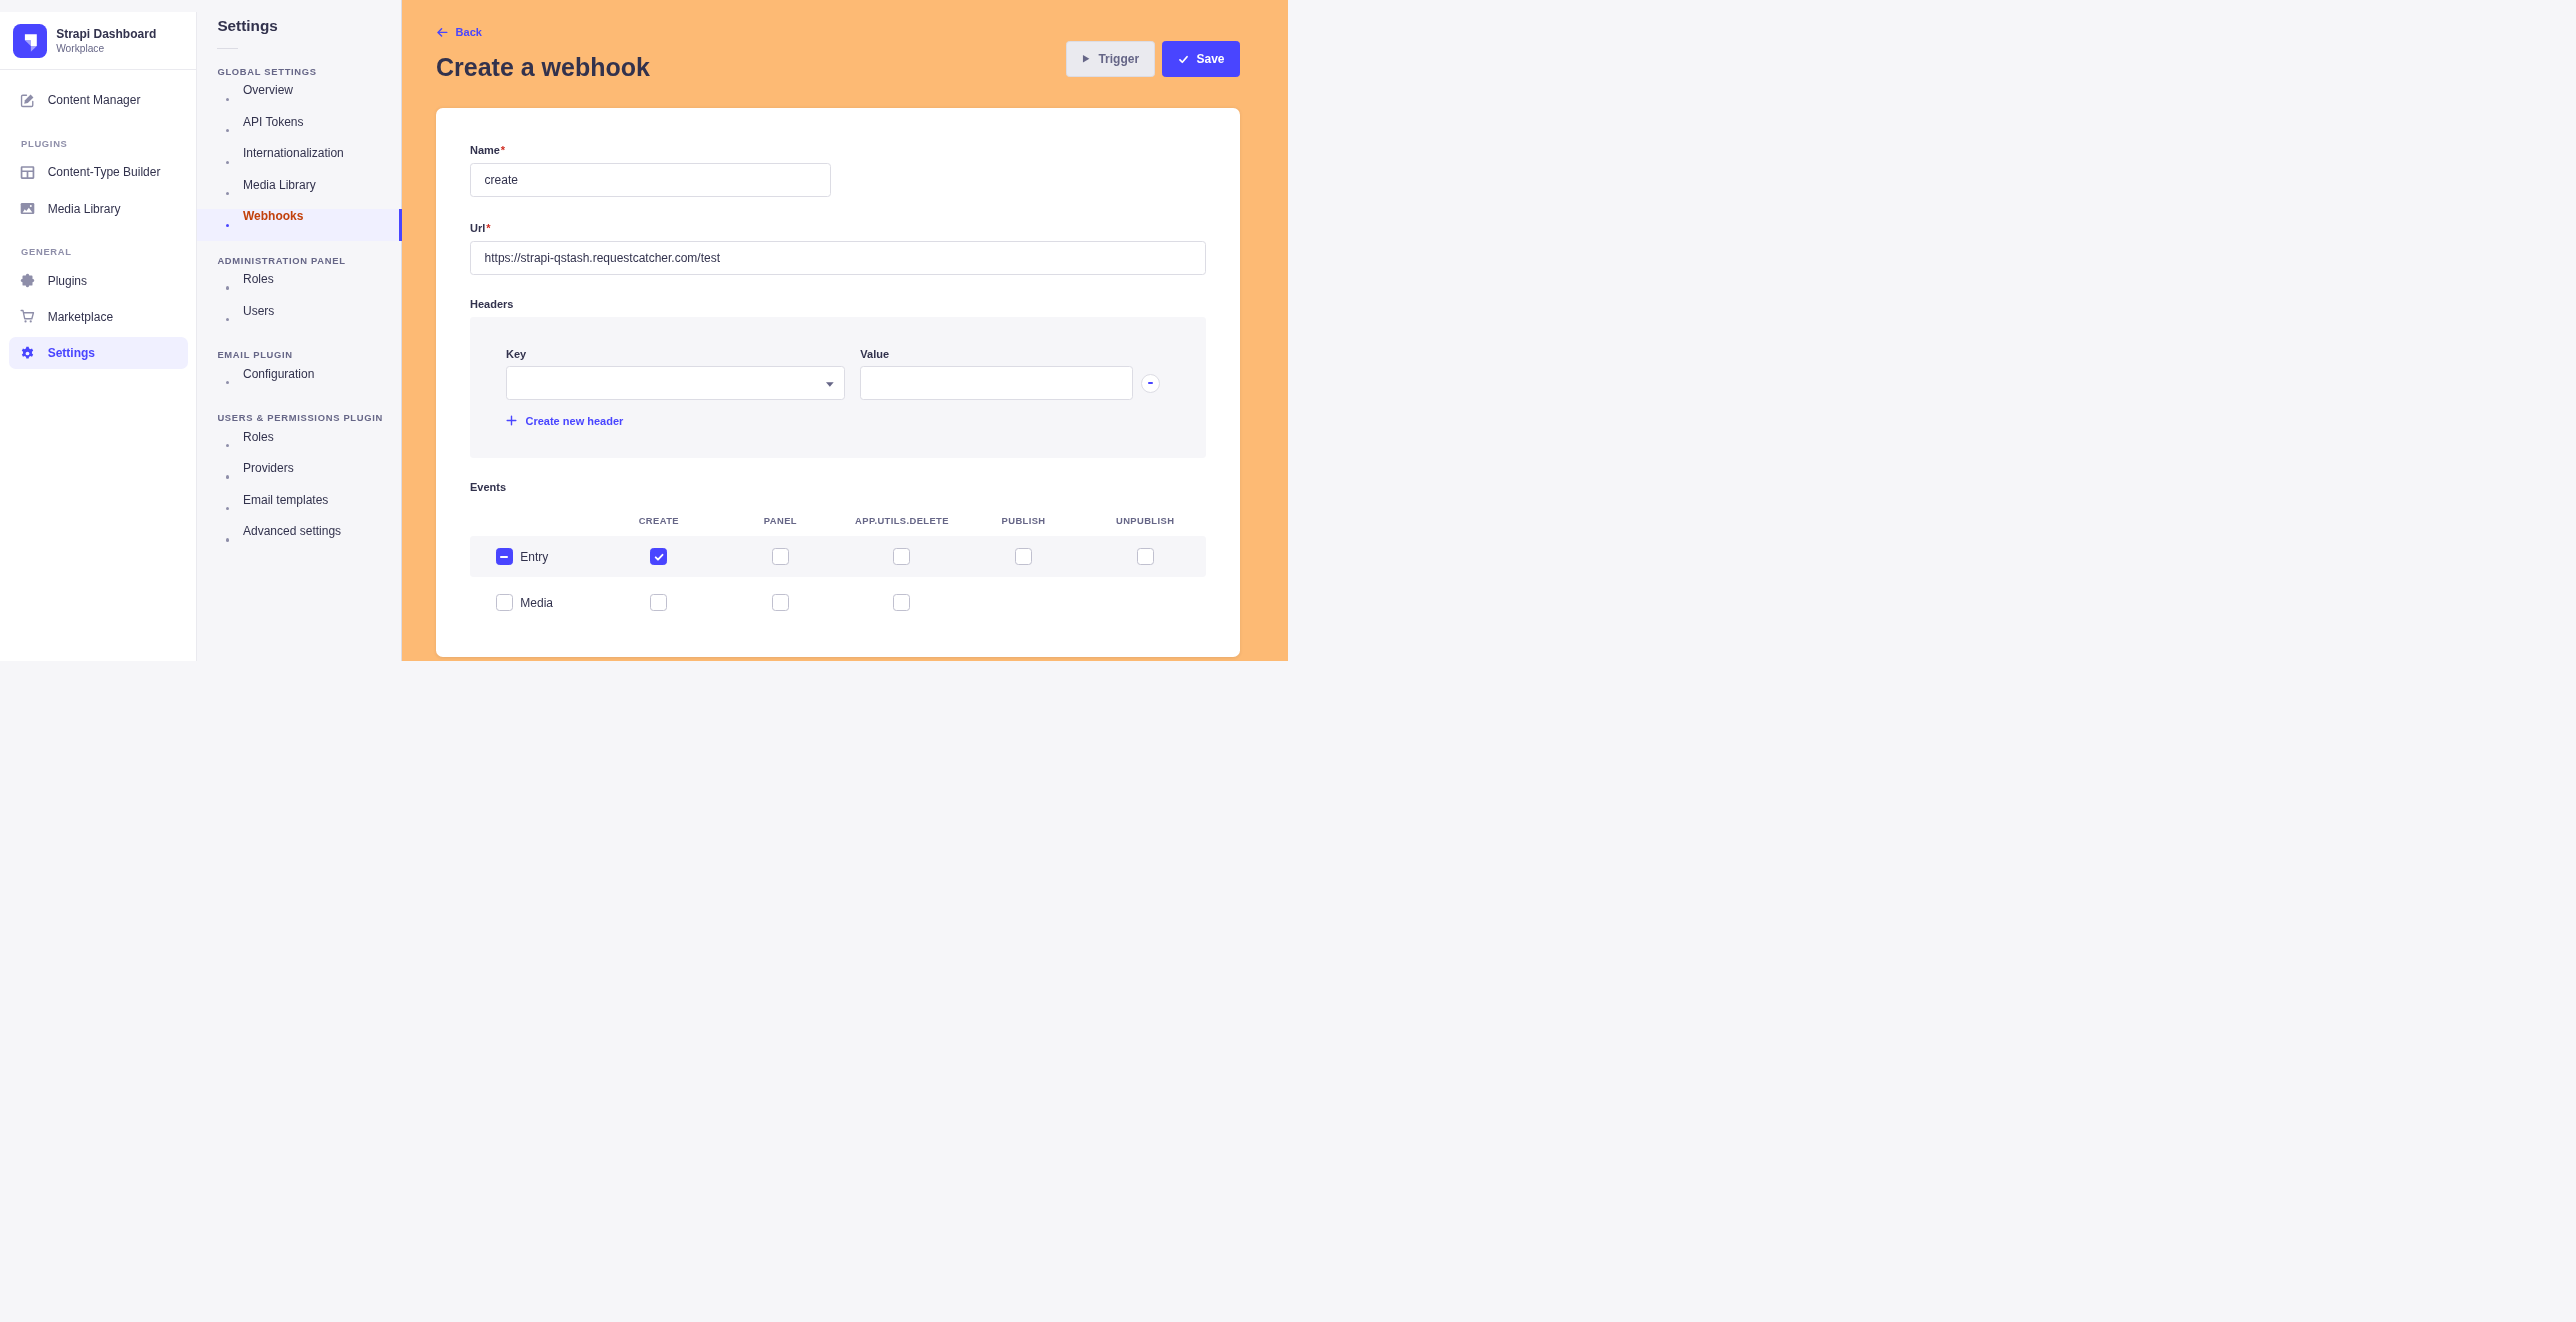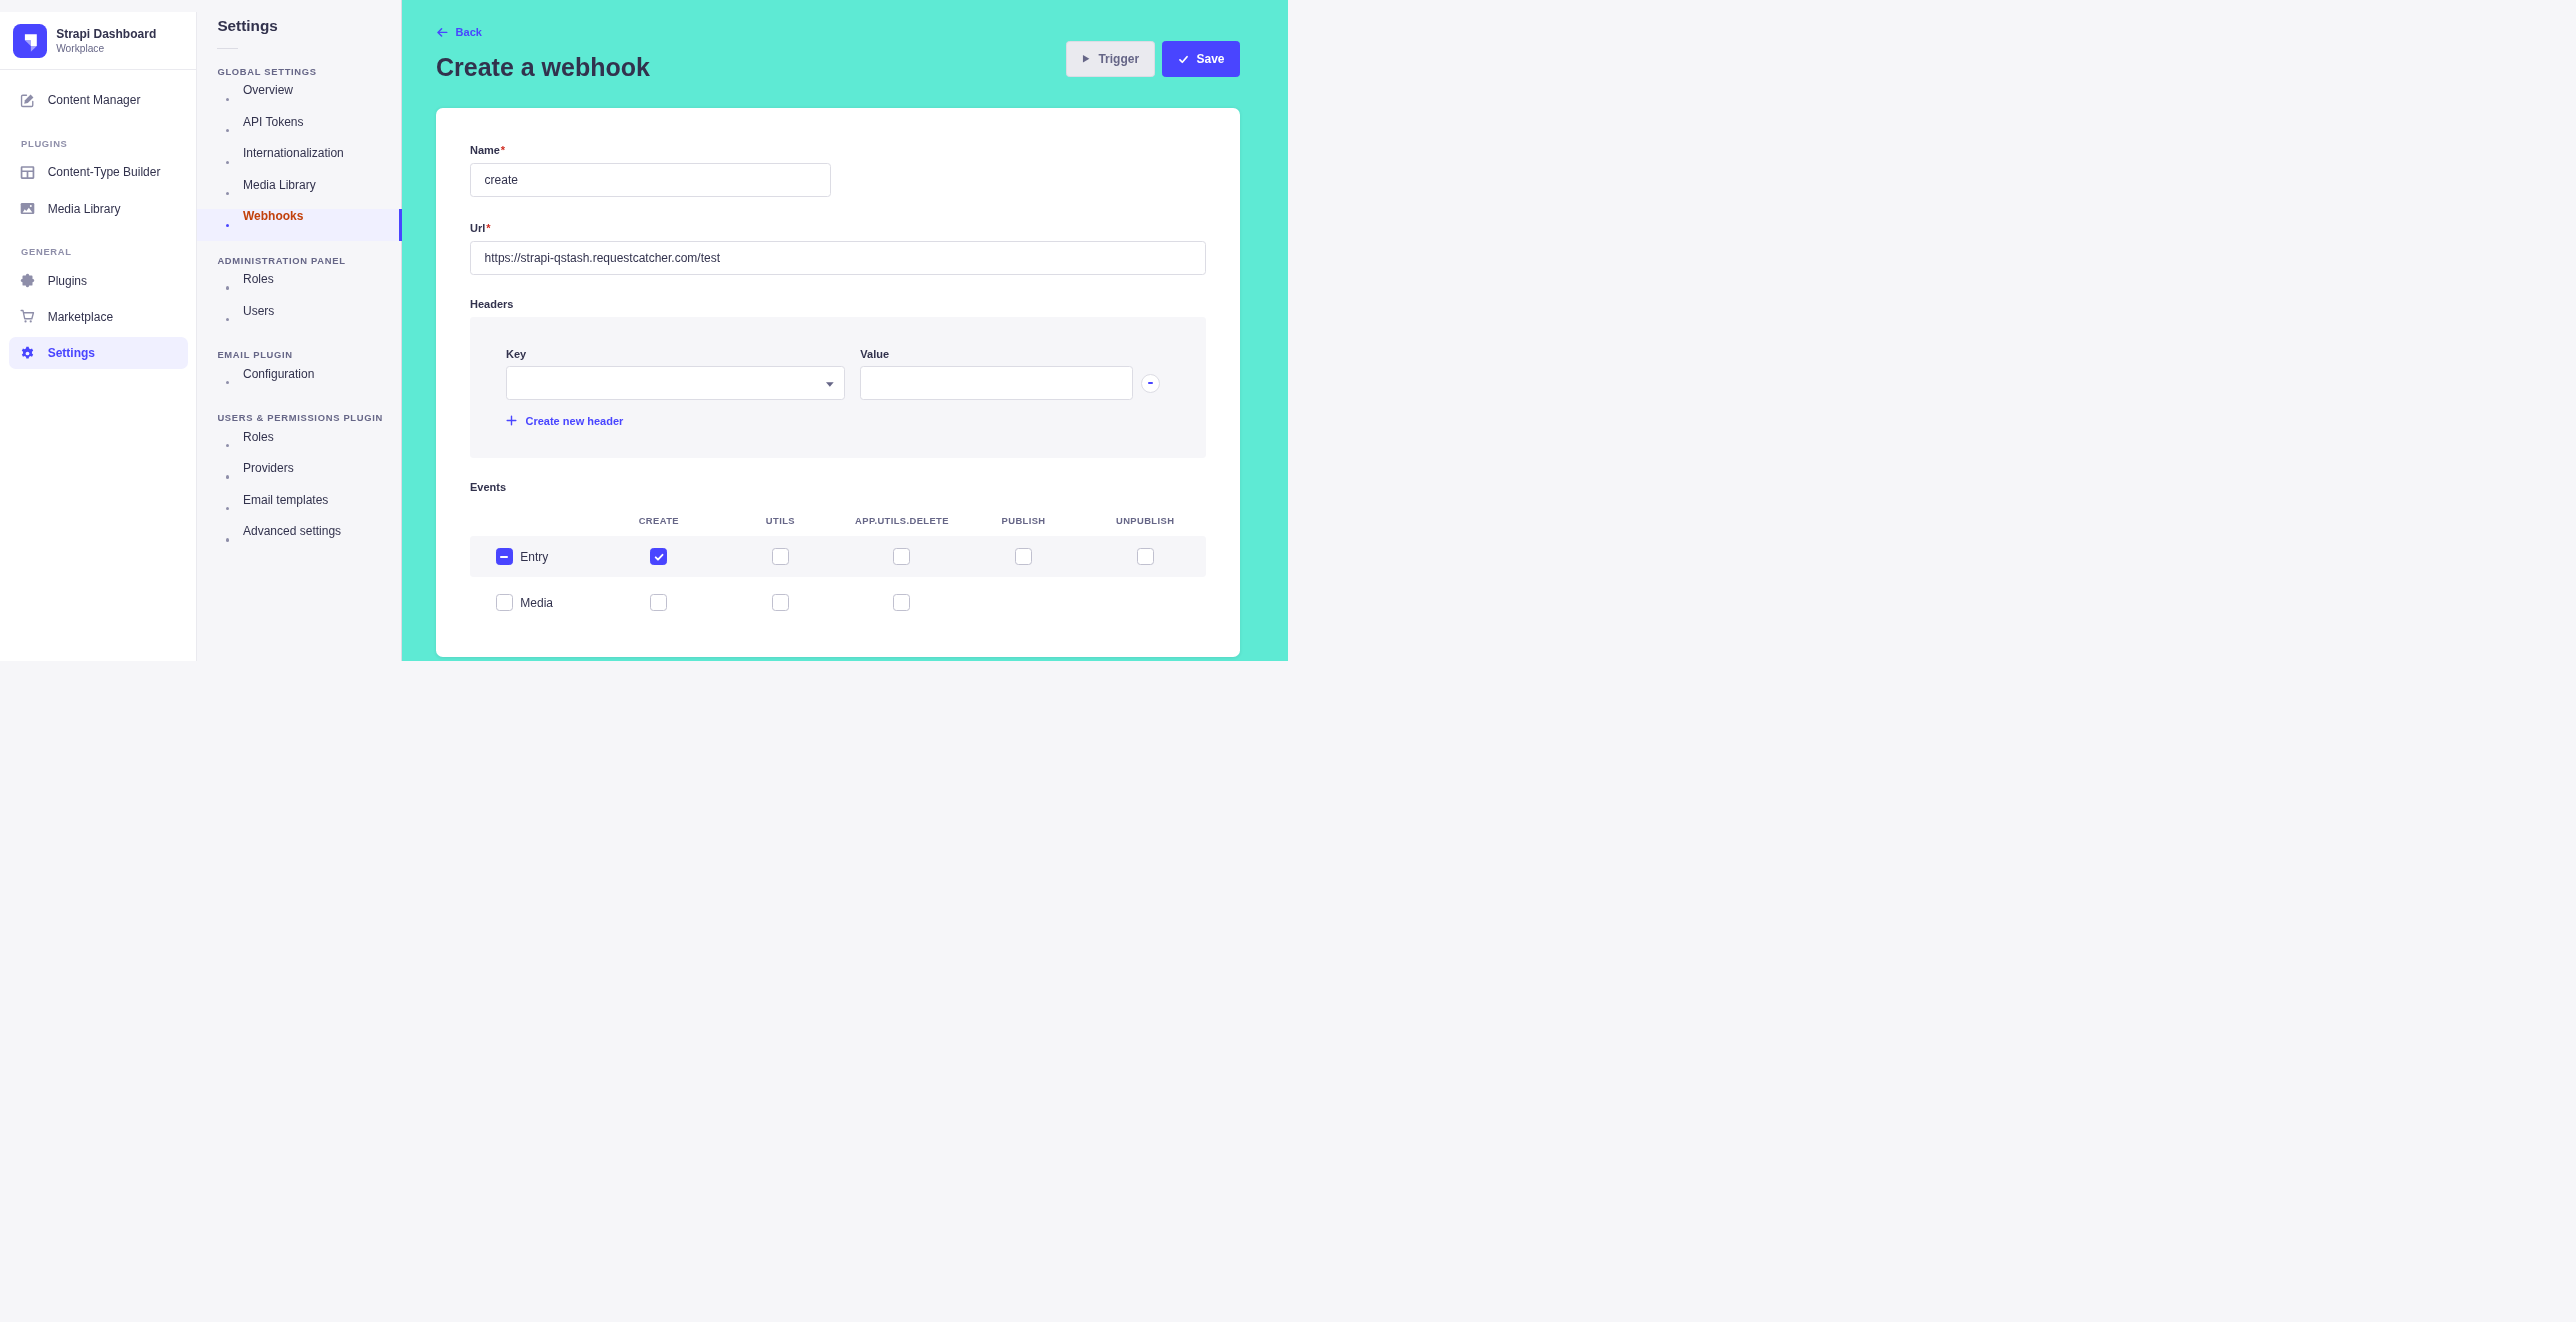--- a/index.html
+++ b/index.html
@@ -38,21 +38,21 @@
     padding:13.6px 0 6.8px 20.4px;}
   .subnav-item{position:relative;height:31.5px;display:flex;
     font-size:12px;color:#32324D;padding-left:46px;cursor:pointer;box-sizing:border-box;}
   .subnav-item .bullet{position:absolute;left:29px;top:50%;margin-top:-1.7px;width:3.4px;height:3.4px;
     border-radius:50%;background:#8E8EA9;}
   .subnav-item.active{background:#F0F0FF;color:#c2410c;font-weight:700;}
   .subnav-item.active .bullet{background:#4945FF;}
   .subnav-item.active::after{content:"";position:absolute;right:-0.9px;top:0;bottom:0;width:2.6px;background:#4945FF;}
 
   
-  .main{position:absolute;left:402px;top:0;right:0;bottom:0;background:#5eead4;
+  .main{position:absolute;left:402px;top:0;right:0;bottom:0;background:#fdba74;
     padding:0 48px 0 34px;box-sizing:border-box;}
   .back-row{margin-top:25.6px;}
   .back-link{display:inline-flex;align-items:center;gap:6.8px;color:#4945FF;
     font-size:11px;font-weight:600;cursor:pointer;text-decoration:none;}
   .page-title{font-size:25px;font-weight:700;color:#32324D;margin-top:11px;line-height:1.2;}
   .header-actions{position:absolute;top:41px;right:48px;display:flex;gap:7.7px;}
   .btn{height:36px;display:inline-flex;align-items:center;gap:7.7px;padding:0 14.5px;
     border-radius:3.4px;font-size:12px;font-weight:700;cursor:pointer;box-sizing:border-box;
     font-family:inherit;}
   .btn-trigger{background:#EAEAEF;border:0.9px solid #DCDCE4;color:#666687;}
@@ -321,21 +321,21 @@
         </button>
       </div>
     </div>
 
     <div class="events-block">
       <div class="form-label">Events</div>
       <div class="events-table">
           <div class="ev-row ev-head">
             <div class="ev-label-col"></div>
             <div class="ev-col ev-col-head">CREATE</div>
-            <div class="ev-col ev-col-head">UTILS</div>
+            <div class="ev-col ev-col-head">PANEL</div>
             <div class="ev-col ev-col-head">APP.UTILS.DELETE</div>
             <div class="ev-col ev-col-head">PUBLISH</div>
             <div class="ev-col ev-col-head">UNPUBLISH</div>
           </div>
           <div class="ev-row ev-body striped">
             <div class="ev-label-col">
               <span class="cb cb-indeterminate">
                 <span class="bar"></span>
               </span>
               <span class="ev-row-label">Entry</span>

